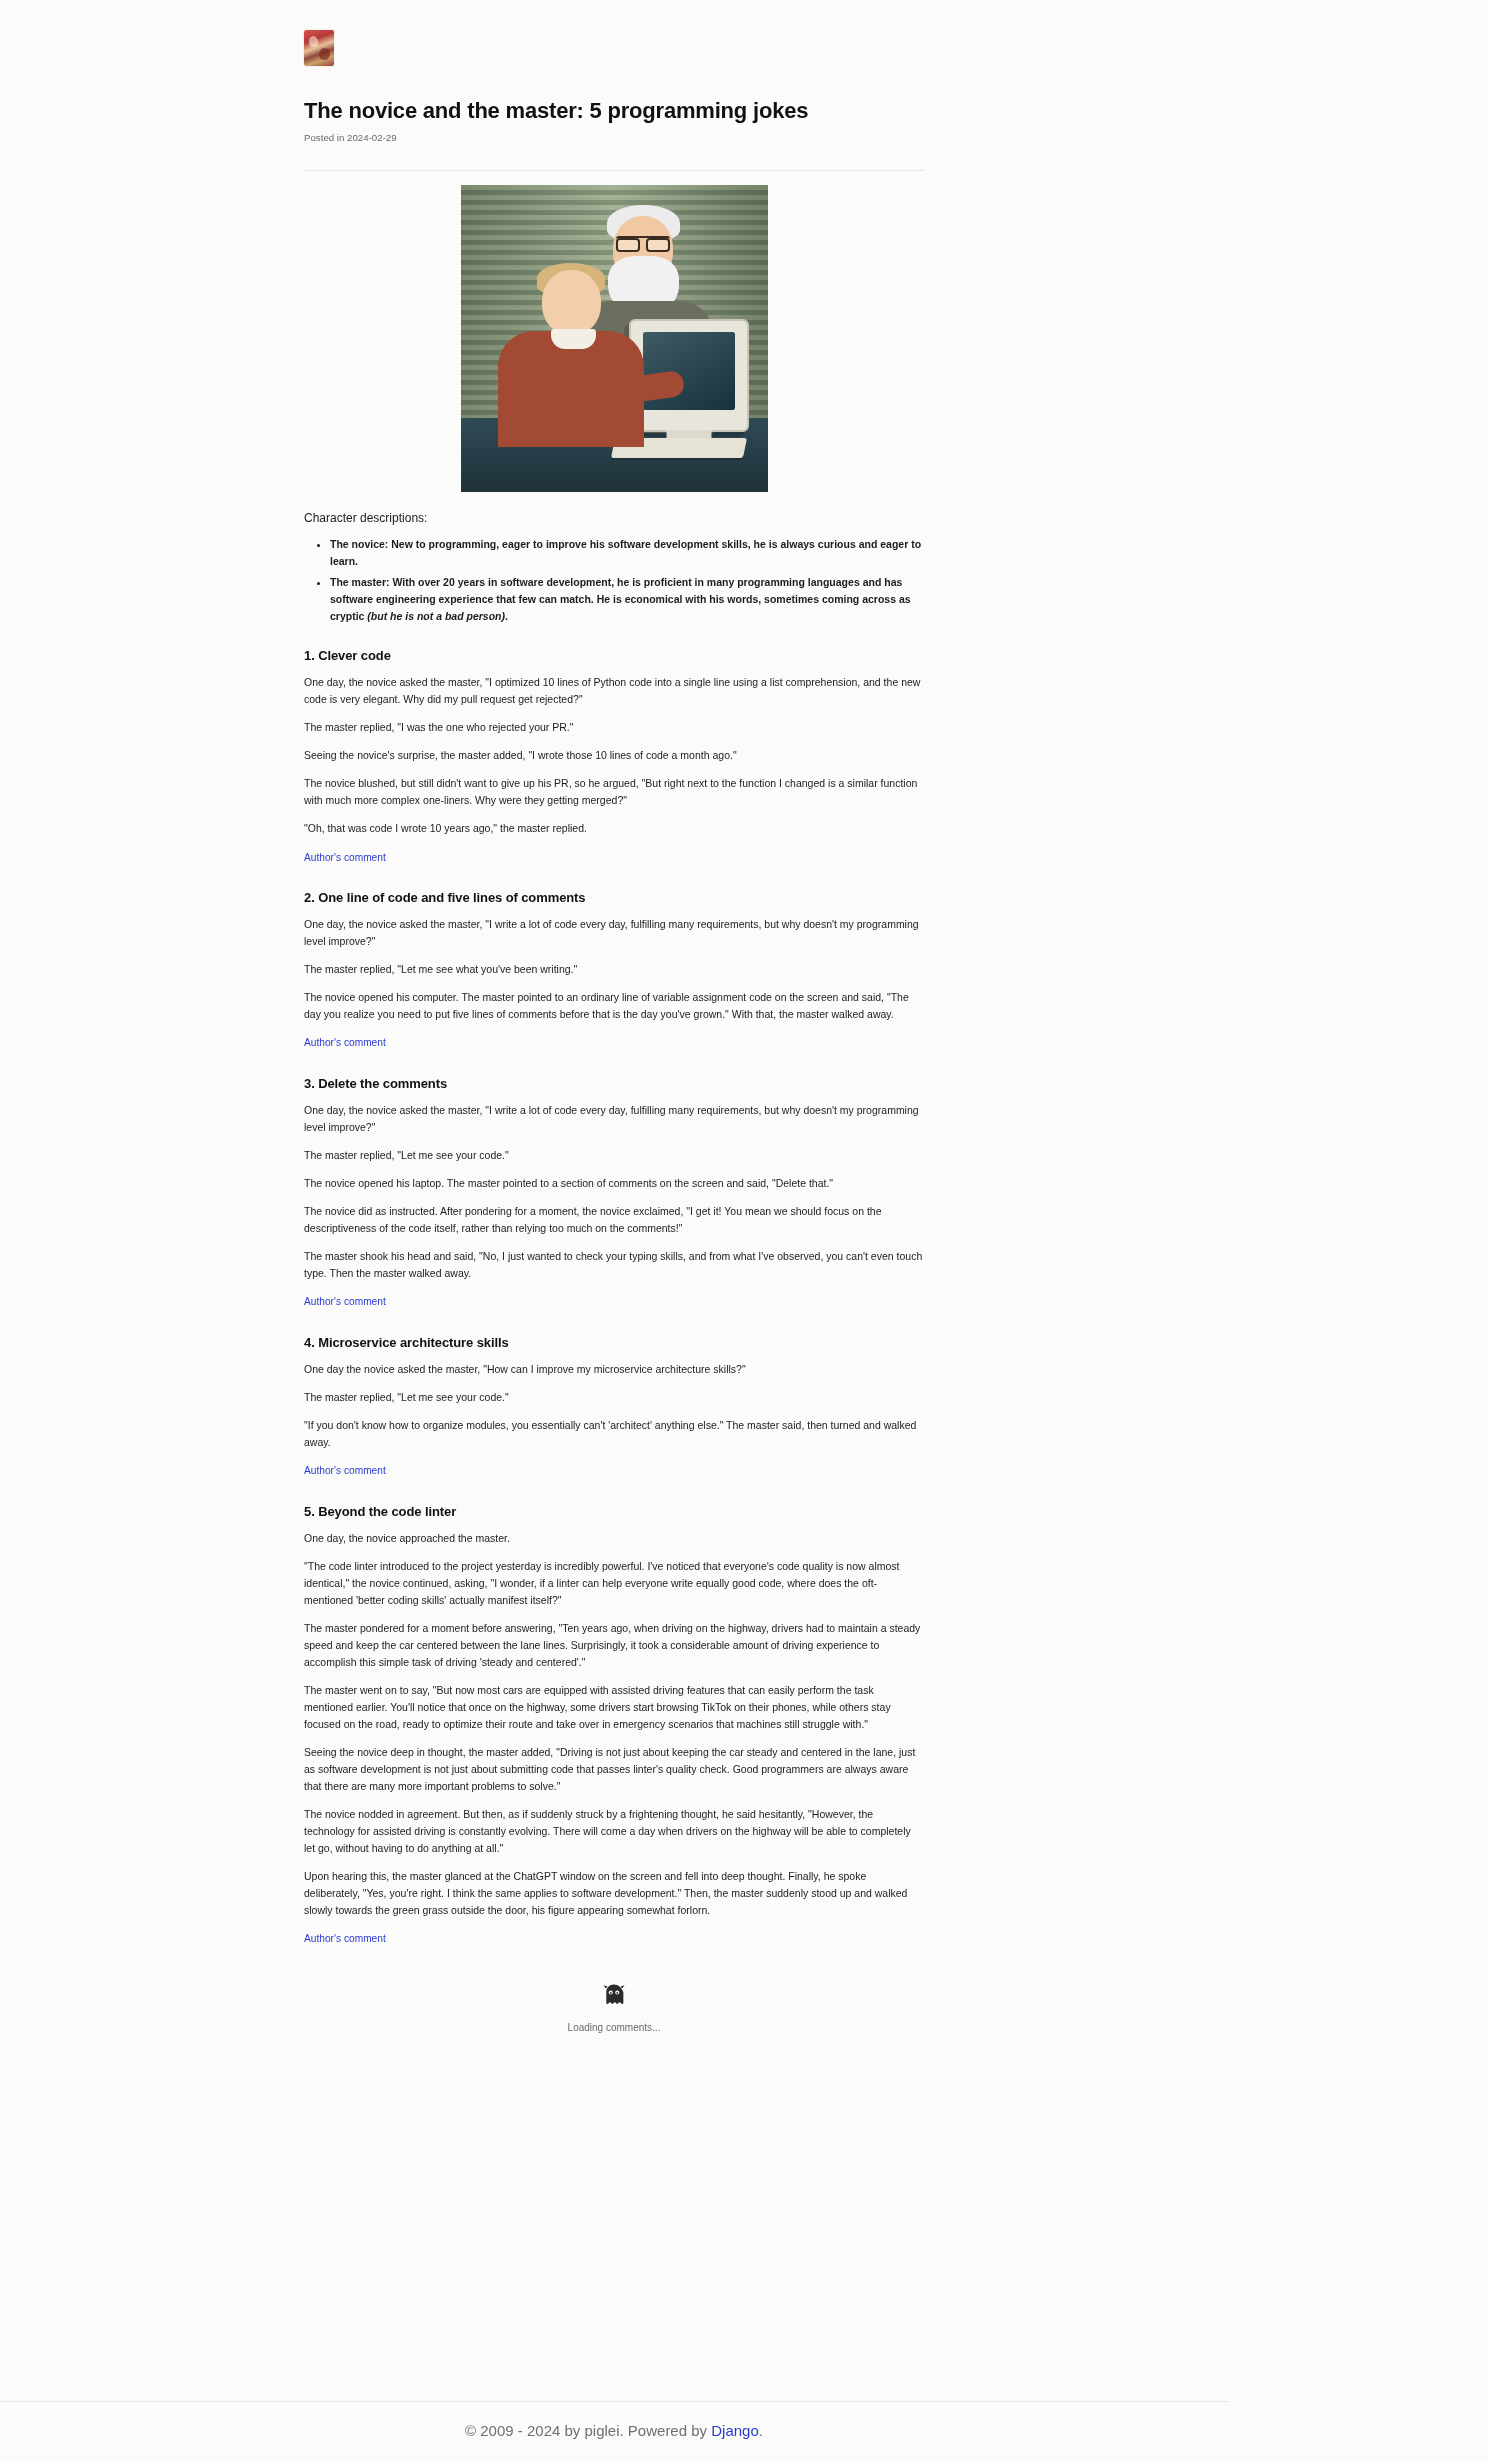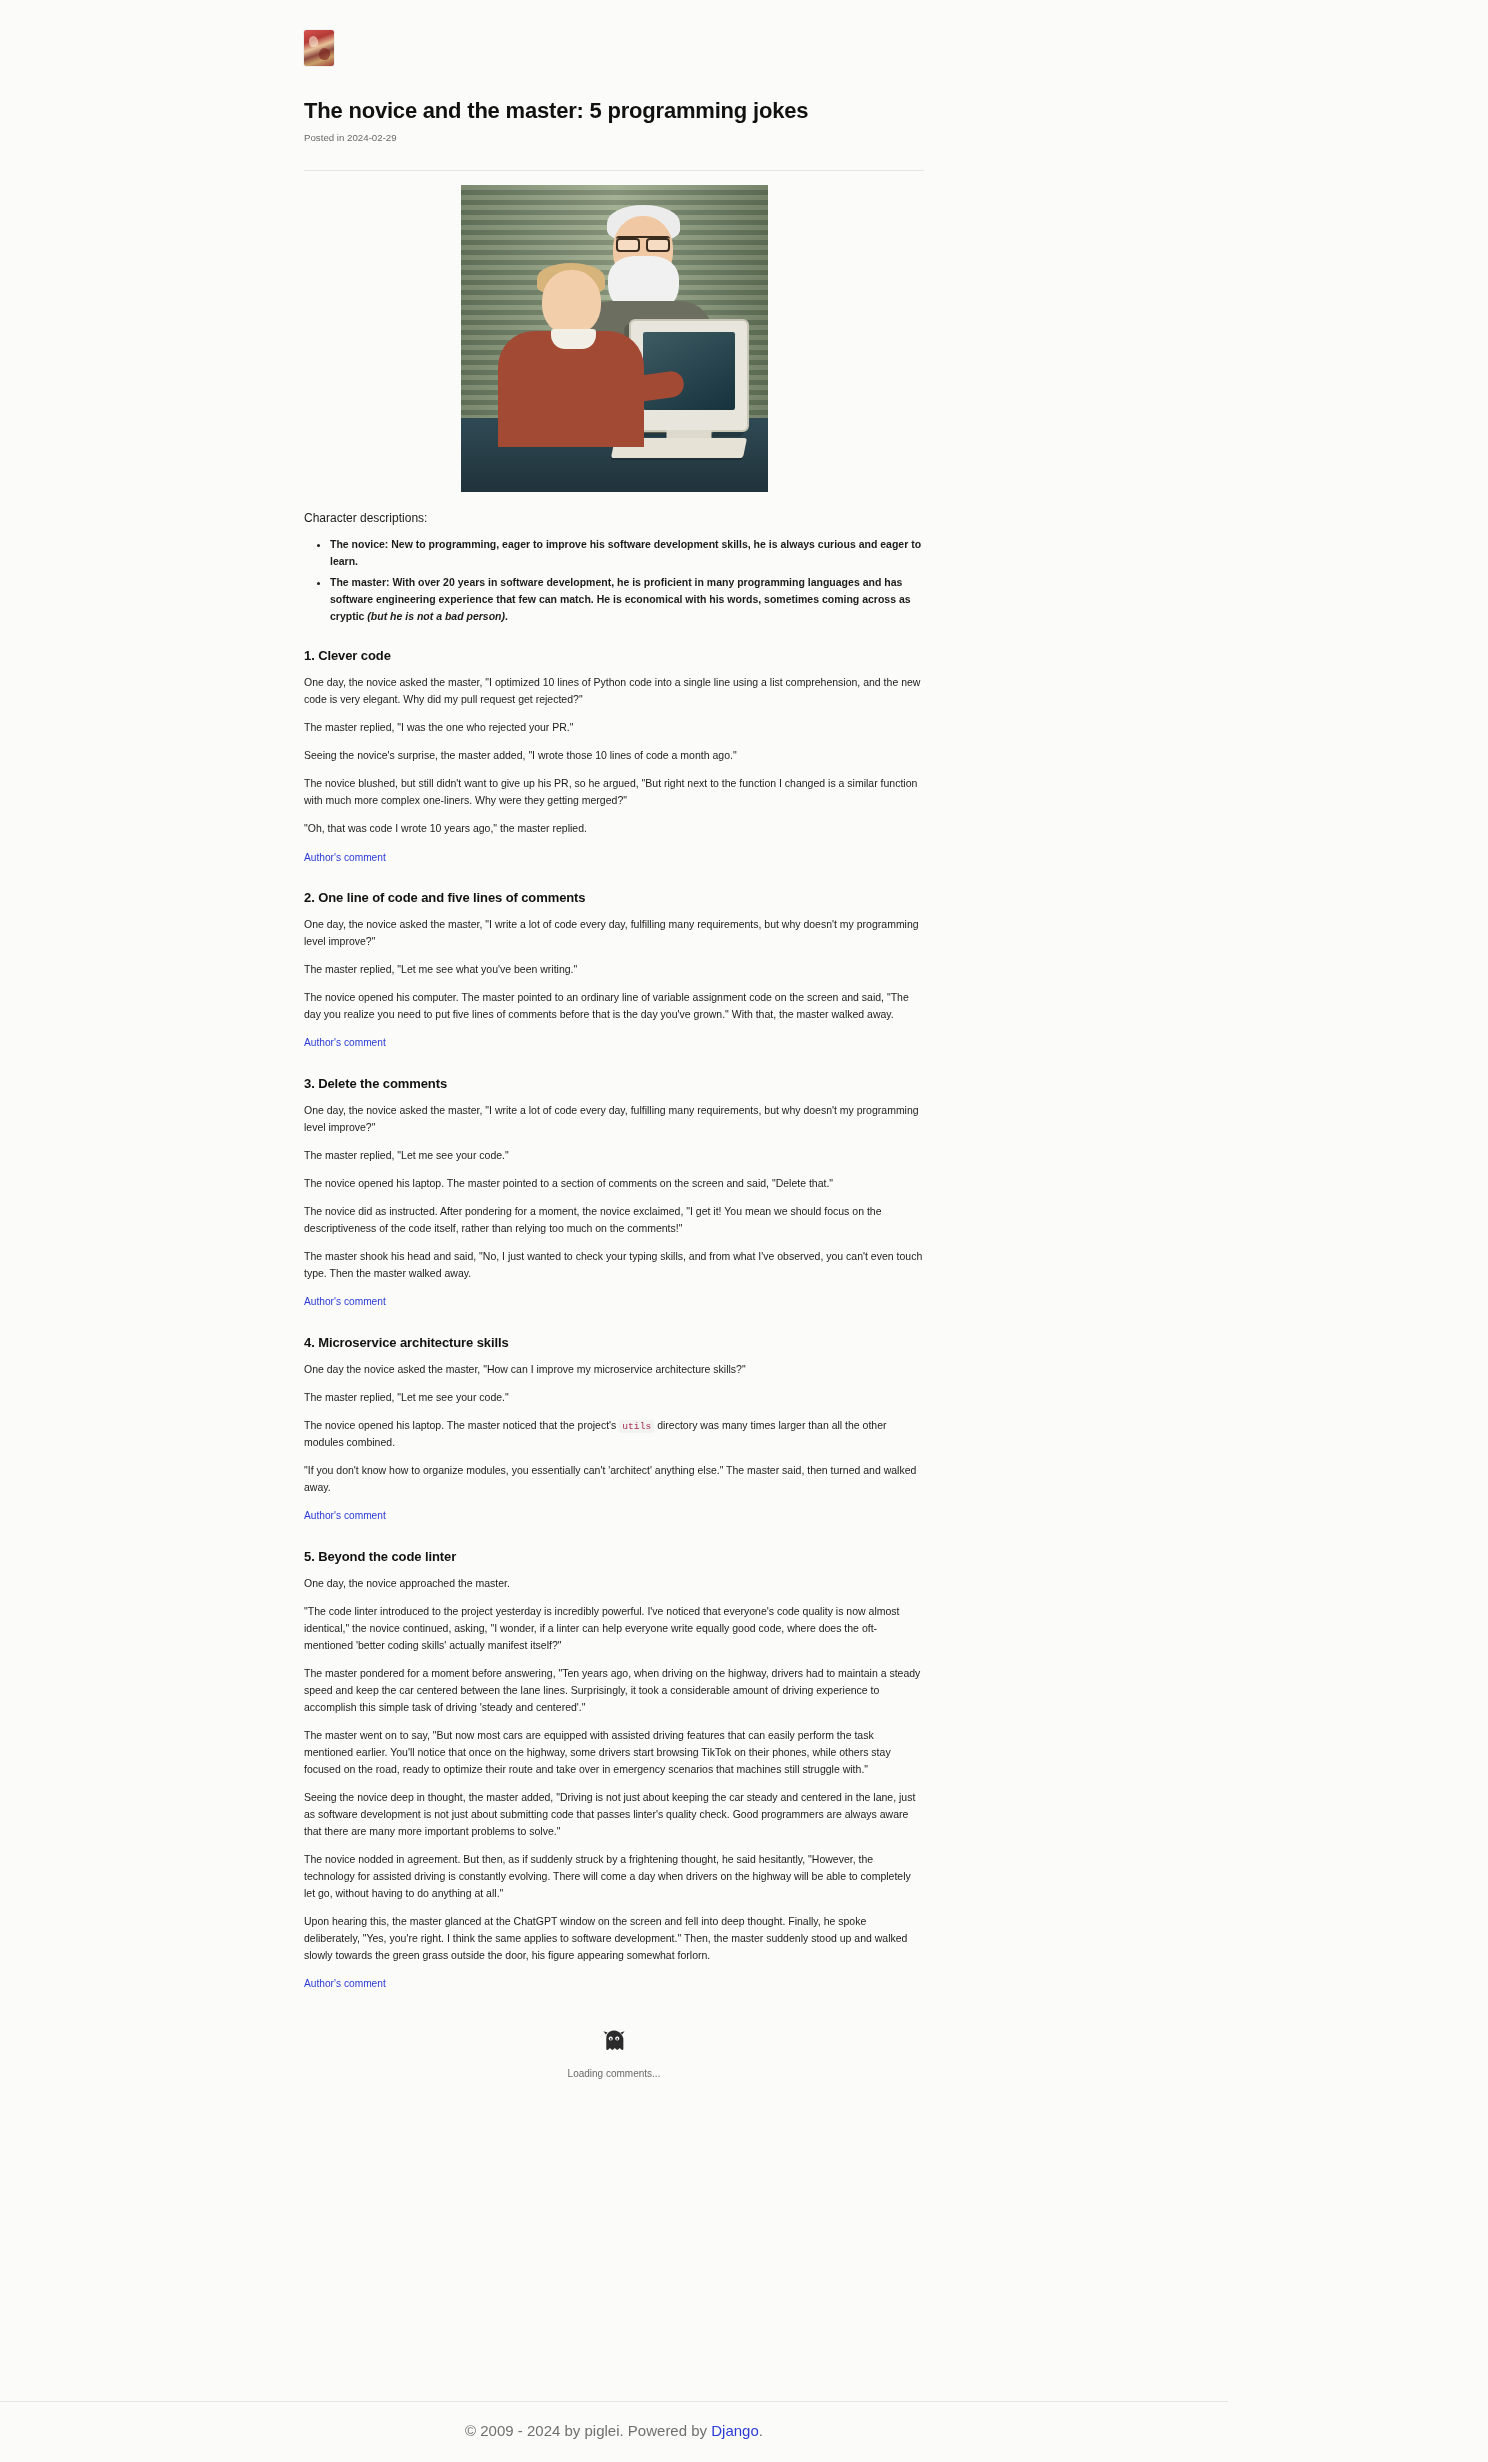--- a/index.html
+++ b/index.html
@@ -406,23 +406,20 @@
     <p class="para">The master replied, "Let me see your code."</p>
     <p class="para">The novice opened his laptop. The master pointed to a section of comments on the screen and said, "Delete that."</p>
     <p class="para">The novice did as instructed. After pondering for a moment, the novice exclaimed, "I get it! You mean we should focus on the descriptiveness of the code itself, rather than relying too much on the comments!"</p>
     <p class="para">The master shook his head and said, "No, I just wanted to check your typing skills, and from what I've observed, you can't even touch type. Then the master walked away.</p>
     <a class="comment-link" href="#">Author's comment</a>
 
     
     <h2 class="section-title">4. Microservice architecture skills</h2>
     <p class="para">One day the novice asked the master, "How can I improve my microservice architecture skills?"</p>
     <p class="para">The master replied, "Let me see your code."</p>
-    <p class="para">
-      <span>The novice opened his laptop. The master noticed that the project's </span><code class="inline">utils</code><span> directory was many times larger than all the other modules combined.</span>
-    </p>
     <p class="para">"If you don't know how to organize modules, you essentially can't 'architect' anything else." The master said, then turned and walked away.</p>
     <a class="comment-link" href="#">Author's comment</a>
 
     
     <h2 class="section-title">5. Beyond the code linter</h2>
     <p class="para">One day, the novice approached the master.</p>
     <p class="para">"The code linter introduced to the project yesterday is incredibly powerful. I've noticed that everyone's code quality is now almost identical," the novice continued, asking, "I wonder, if a linter can help everyone write equally good code, where does the oft-mentioned 'better coding skills' actually manifest itself?"</p>
     <p class="para">The master pondered for a moment before answering, "Ten years ago, when driving on the highway, drivers had to maintain a steady speed and keep the car centered between the lane lines. Surprisingly, it took a considerable amount of driving experience to accomplish this simple task of driving 'steady and centered'."</p>
     <p class="para">The master went on to say, "But now most cars are equipped with assisted driving features that can easily perform the task mentioned earlier. You'll notice that once on the highway, some drivers start browsing TikTok on their phones, while others stay focused on the road, ready to optimize their route and take over in emergency scenarios that machines still struggle with."</p>
     <p class="para">Seeing the novice deep in thought, the master added, "Driving is not just about keeping the car steady and centered in the lane, just as software development is not just about submitting code that passes linter's quality check. Good programmers are always aware that there are many more important problems to solve."</p>

